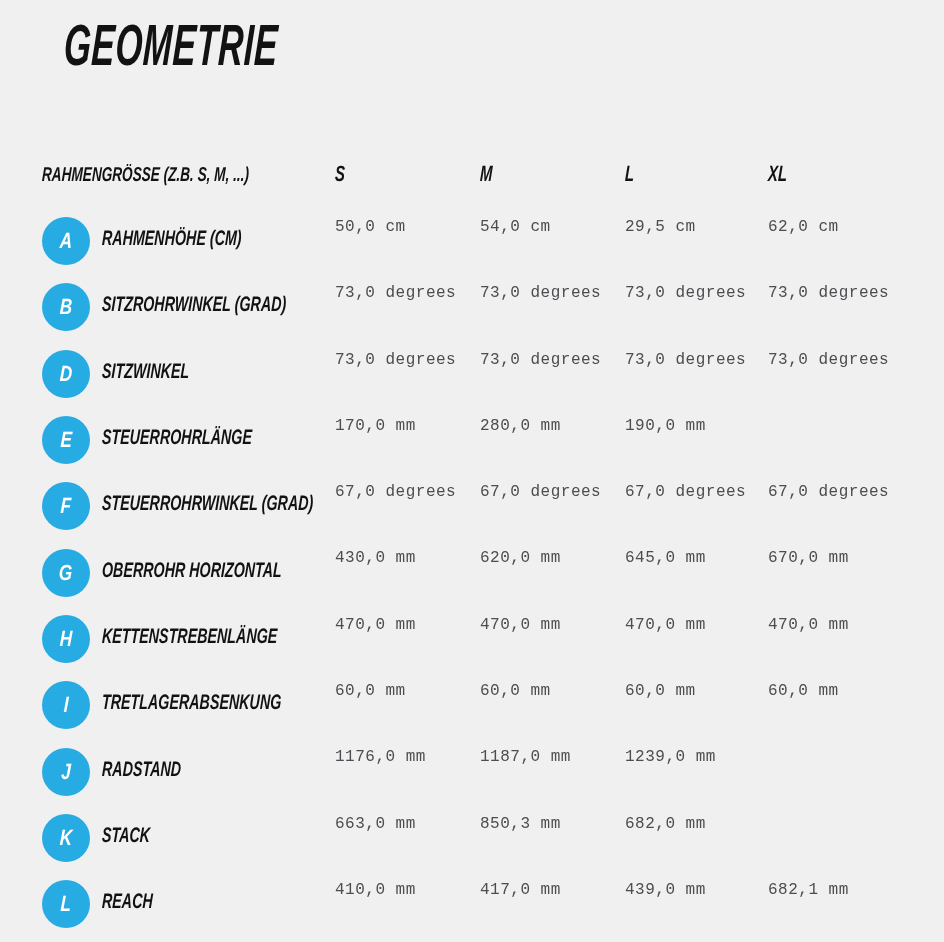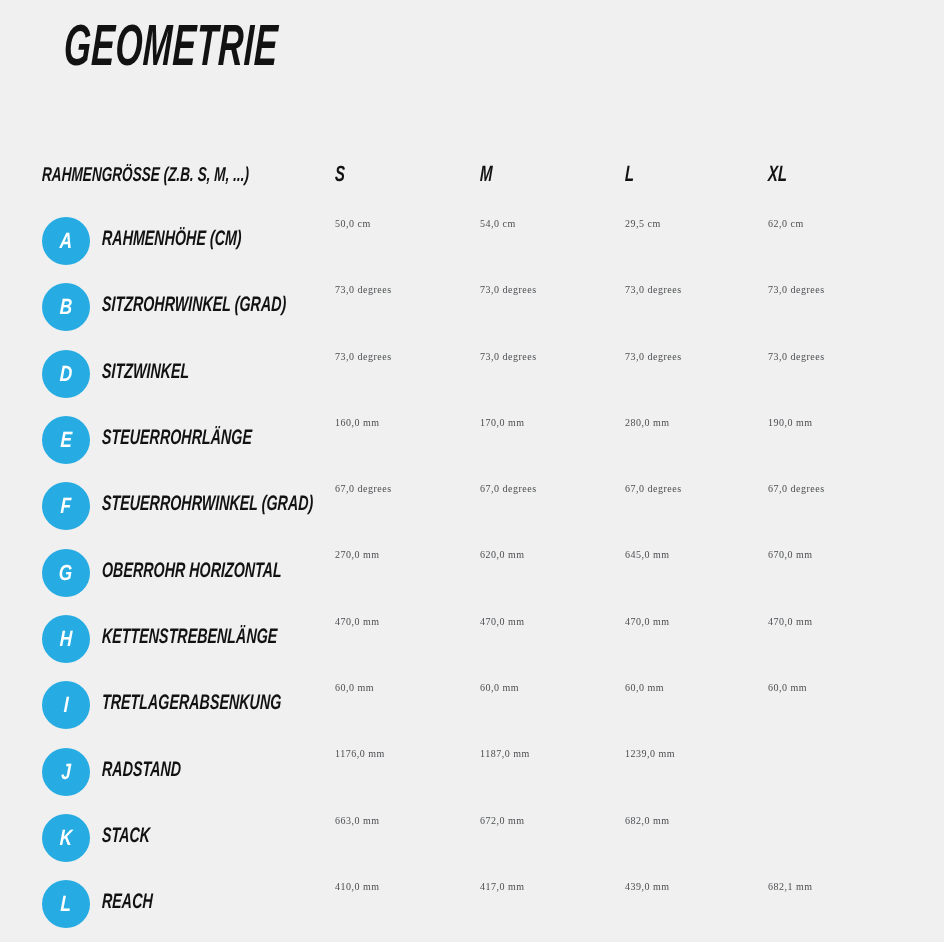--- a/index.html
+++ b/index.html
@@ -28,22 +28,22 @@
   .col-head-text { font-size:22px; transform:scaleX(0.68) skewX(-3deg); }
 
   .label-cell { display:flex; align-items:center; gap:12px; height:100%; }
   .row-label { font-size:21px; transform:translateY(-3px) scaleX(0.68) skewX(-3deg); }
 
   .badge { width:48px; height:48px; border-radius:50%; background:var(--accent);
            display:flex; align-items:center; justify-content:center; flex:0 0 48px; }
   .badge-letter { color:#ffffff; font-weight:700; font-style:italic; font-size:22px;
                   display:inline-block; transform:scaleX(0.78) skewX(-3deg); }
 
-  .value { font-family:Liberation Serif, serif;
-           font-size:10px; letter-spacing:0.5px; color:var(--value);
+  .value { font-family:Liberation Mono, monospace;
+           font-size:16px; letter-spacing:0.5px; color:var(--value);
            align-self:start; padding-top:10px; white-space:nowrap; }
 </style>
 </head>
 <body>
 
 <div class="page">
   <h1 class="title">
     <span class="cond title-text">GEOMETRIE</span>
   </h1>
 
@@ -94,21 +94,20 @@
           <div class="value">73,0 degrees</div>
           <div class="value">73,0 degrees</div>
         </div>
         <div class="row">
           <div class="label-cell">
             <div class="badge">
               <span class="badge-letter">E</span>
             </div>
             <span class="cond row-label">STEUERROHRLÄNGE</span>
           </div>
-          <div class="value">160,0 mm</div>
           <div class="value">170,0 mm</div>
           <div class="value">280,0 mm</div>
           <div class="value">190,0 mm</div>
         </div>
         <div class="row">
           <div class="label-cell">
             <div class="badge">
               <span class="badge-letter">F</span>
             </div>
             <span class="cond row-label">STEUERROHRWINKEL (GRAD)</span>
@@ -118,21 +117,21 @@
           <div class="value">67,0 degrees</div>
           <div class="value">67,0 degrees</div>
         </div>
         <div class="row">
           <div class="label-cell">
             <div class="badge">
               <span class="badge-letter">G</span>
             </div>
             <span class="cond row-label">OBERROHR HORIZONTAL</span>
           </div>
-          <div class="value">270,0 mm</div>
+          <div class="value">430,0 mm</div>
           <div class="value">620,0 mm</div>
           <div class="value">645,0 mm</div>
           <div class="value">670,0 mm</div>
         </div>
         <div class="row">
           <div class="label-cell">
             <div class="badge">
               <span class="badge-letter">H</span>
             </div>
             <span class="cond row-label">KETTENSTREBENLÄNGE</span>
@@ -166,21 +165,21 @@
           <div class="value">1239,0 mm</div>
         </div>
         <div class="row">
           <div class="label-cell">
             <div class="badge">
               <span class="badge-letter">K</span>
             </div>
             <span class="cond row-label">STACK</span>
           </div>
           <div class="value">663,0 mm</div>
-          <div class="value">672,0 mm</div>
+          <div class="value">850,3 mm</div>
           <div class="value">682,0 mm</div>
         </div>
         <div class="row">
           <div class="label-cell">
             <div class="badge">
               <span class="badge-letter">L</span>
             </div>
             <span class="cond row-label">REACH</span>
           </div>
           <div class="value">410,0 mm</div>

